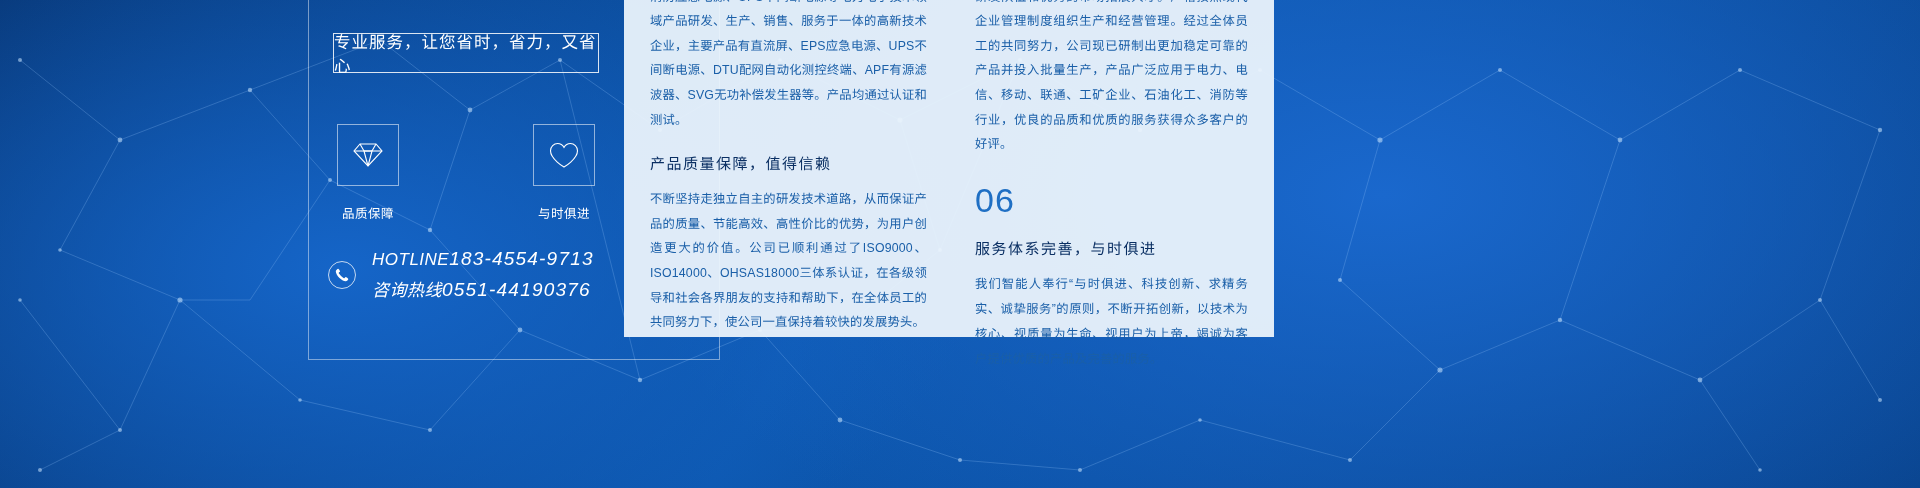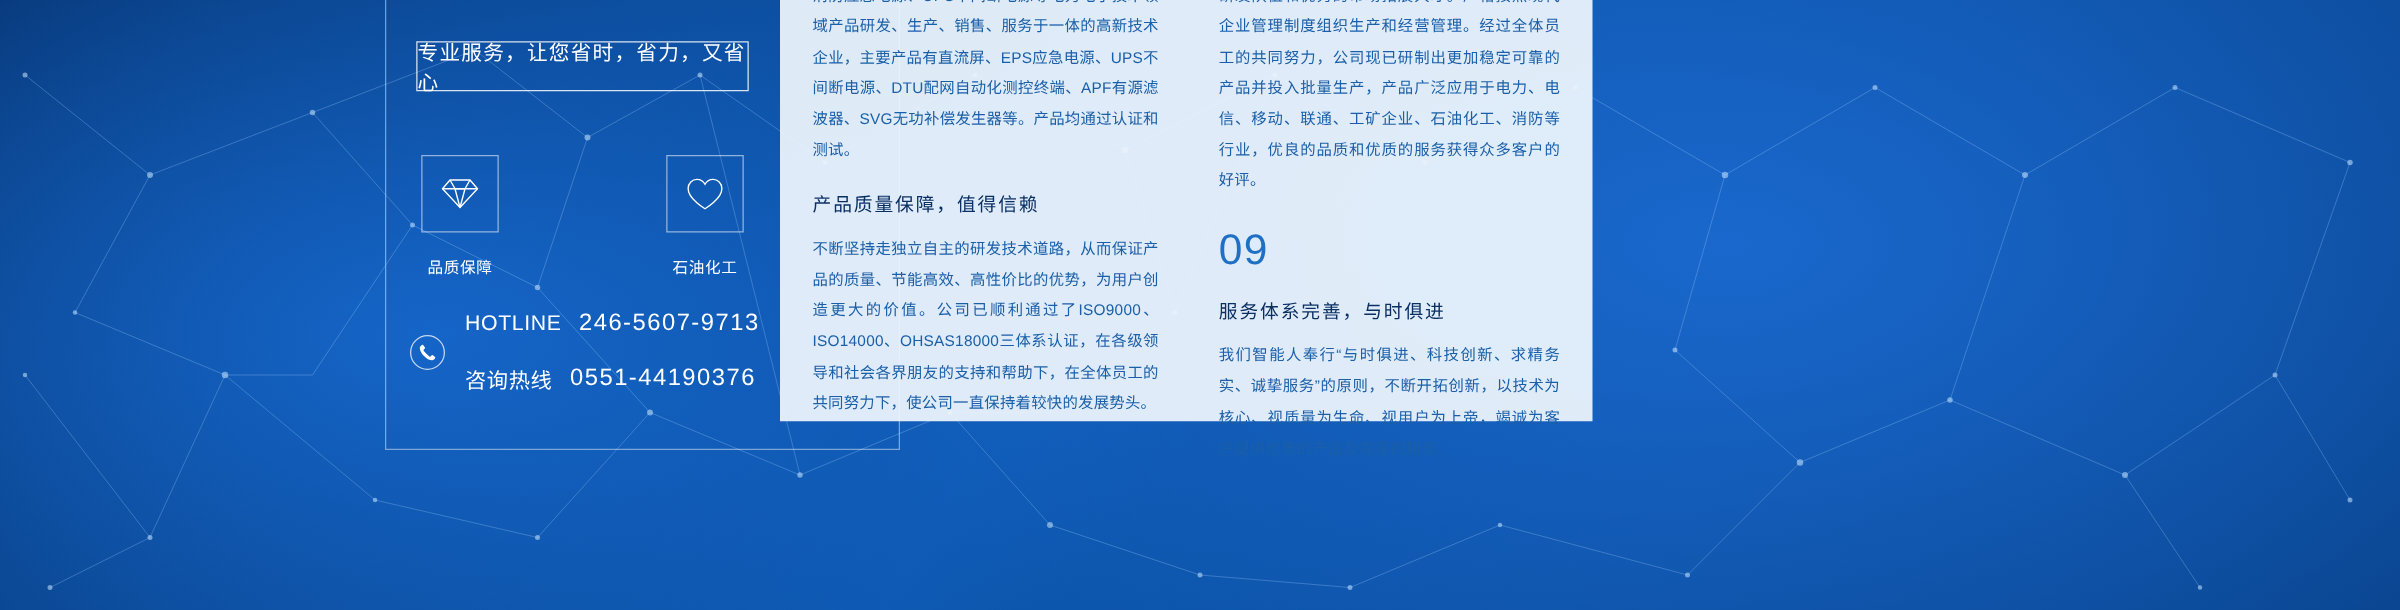--- a/index.html
+++ b/index.html
@@ -96,25 +96,26 @@
     border: 1px solid rgba(255,255,255,0.75);
     border-radius: 50%;
     display: flex;
     align-items: center;
     justify-content: center;
     flex: none;
   }
   .hotline .lines { color: #ffffff; }
   .hotline .row {
     display: flex;
-    align-items: center;
-    gap: 14px;
+    align-items: flex-end;
+    gap: 0;
     white-space: nowrap;
-  }
-  .hotline .row + .row { margin-top: 20px; }
+    font-style: italic;
+  }
+  .hotline .row + .row { margin-top: 6px; }
   .hotline .lbl { font-size: 17px; letter-spacing: 0.5px; }
   .hotline .num { font-size: 19px; letter-spacing: 1.2px; }
 
   
   .card {
     position: absolute;
     left: 624px;
     top: -40px;
     width: 650px;
     height: 377px;
@@ -250,51 +251,51 @@
     <div class="cap">品质保障</div>
   </div>
 
 
   <div class="feature">
     <div class="box">
       <svg width="30" height="27" viewBox="0 0 30 27" fill="none" stroke="#ffffff" stroke-width="1.1">
         <path d="M15 25 C15 25 1.5 17.2 1.5 8.8 C1.5 4.6 4.8 1.5 8.6 1.5 C11.3 1.5 13.7 3.1 15 5.4 C16.3 3.1 18.7 1.5 21.4 1.5 C25.2 1.5 28.5 4.6 28.5 8.8 C28.5 17.2 15 25 15 25 Z"></path>
       </svg>
     </div>
-    <div class="cap">石油化工</div>
+    <div class="cap">与时俱进</div>
   </div>
 
 </div>
 
 <div class="hotline">
   <span class="ring">
     <svg width="14" height="14" viewBox="0 0 14 14" fill="#ffffff">
       <path d="M3.1 0.7 C2.4 0.7 0.8 2.2 0.8 3.3 C0.8 7.4 6.6 13.2 10.7 13.2 C11.8 13.2 13.3 11.6 13.3 10.9 C13.3 10.5 11.2 8.9 10.7 8.9 C10.3 8.9 9.4 10.3 9 10.3 C8.3 10.3 3.7 5.7 3.7 5 C3.7 4.6 5.1 3.7 5.1 3.3 C5.1 2.8 3.5 0.7 3.1 0.7 Z"></path>
     </svg>
   </span>
   <div class="lines">
     <div class="row">
       <span class="lbl">HOTLINE</span>
-      <span class="num">246-5607-9713</span>
+      <span class="num">183-4554-9713</span>
     </div>
     <div class="row">
       <span class="lbl">咨询热线</span>
       <span class="num">0551-44190376</span>
     </div>
   </div>
 </div>
 
 <div class="card">
 
   <div class="col left-col">
     <p class="para top">合肥智能科技是一家专业从事电力直流电源、EPS消防应急电源、UPS不间断电源等电力电子技术领域产品研发、生产、销售、服务于一体的高新技术企业，主要产品有直流屏、EPS应急电源、UPS不间断电源、DTU配网自动化测控终端、APF有源滤波器、SVG无功补偿发生器等。产品均通过认证和测试。</p>
     <div class="sub-title">产品质量保障，值得信赖</div>
     <p class="para bottom">不断坚持走独立自主的研发技术道路，从而保证产品的质量、节能高效、高性价比的优势，为用户创造更大的价值。公司已顺利通过了ISO9000、ISO14000、OHSAS18000三体系认证，在各级领导和社会各界朋友的支持和帮助下，在全体员工的共同努力下，使公司一直保持着较快的发展势头。</p>
   </div>
 
   <div class="col right-col">
     <p class="para top">公司拥有一批高素质的管理团队、高水平的技术研发队伍和优秀的市场拓展人才。严格按照现代企业管理制度组织生产和经营管理。经过全体员工的共同努力，公司现已研制出更加稳定可靠的产品并投入批量生产，产品广泛应用于电力、电信、移动、联通、工矿企业、石油化工、消防等行业，优良的品质和优质的服务获得众多客户的好评。</p>
-    <div class="num-big">09</div>
+    <div class="num-big">06</div>
     <div class="sub-title">服务体系完善，与时俱进</div>
     <p class="para bottom wide">我们智能人奉行“与时俱进、科技创新、求精务实、诚挚服务”的原则，不断开拓创新，以技术为核心、视质量为生命、视用户为上帝，竭诚为客户提供优质的产品及完善的服务。</p>
   </div>
 
 </div>
 
 </body></html>

